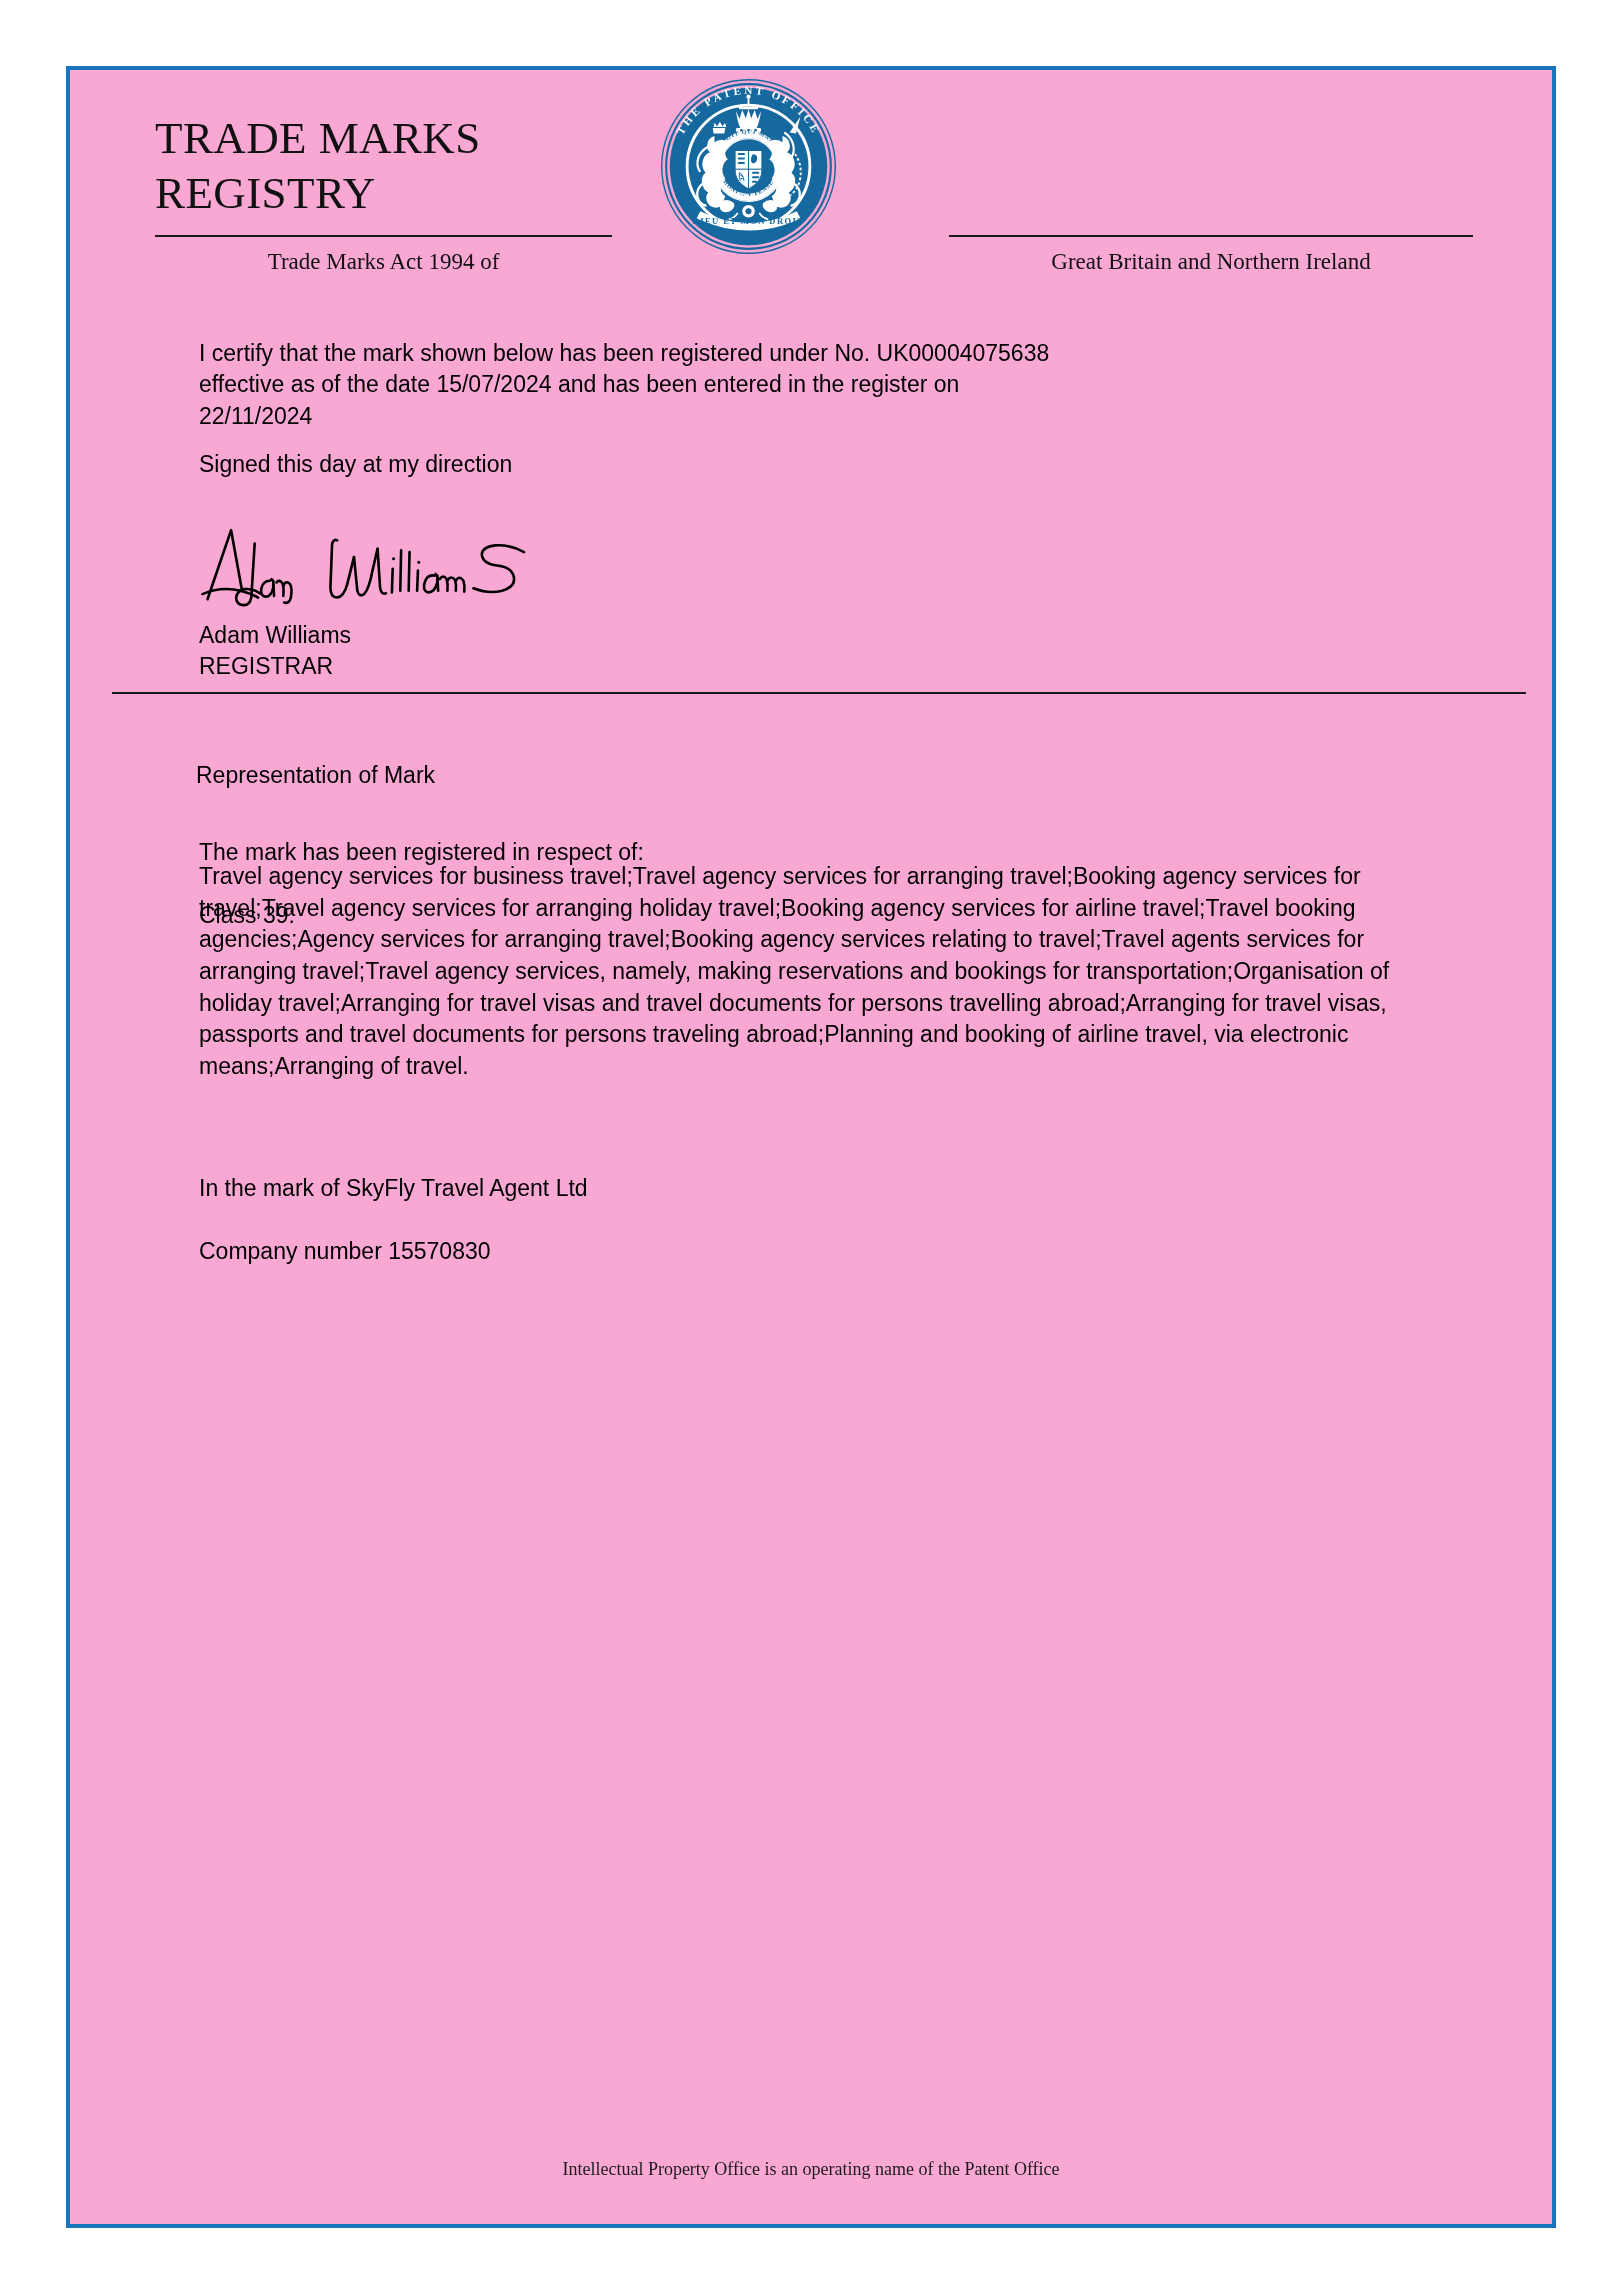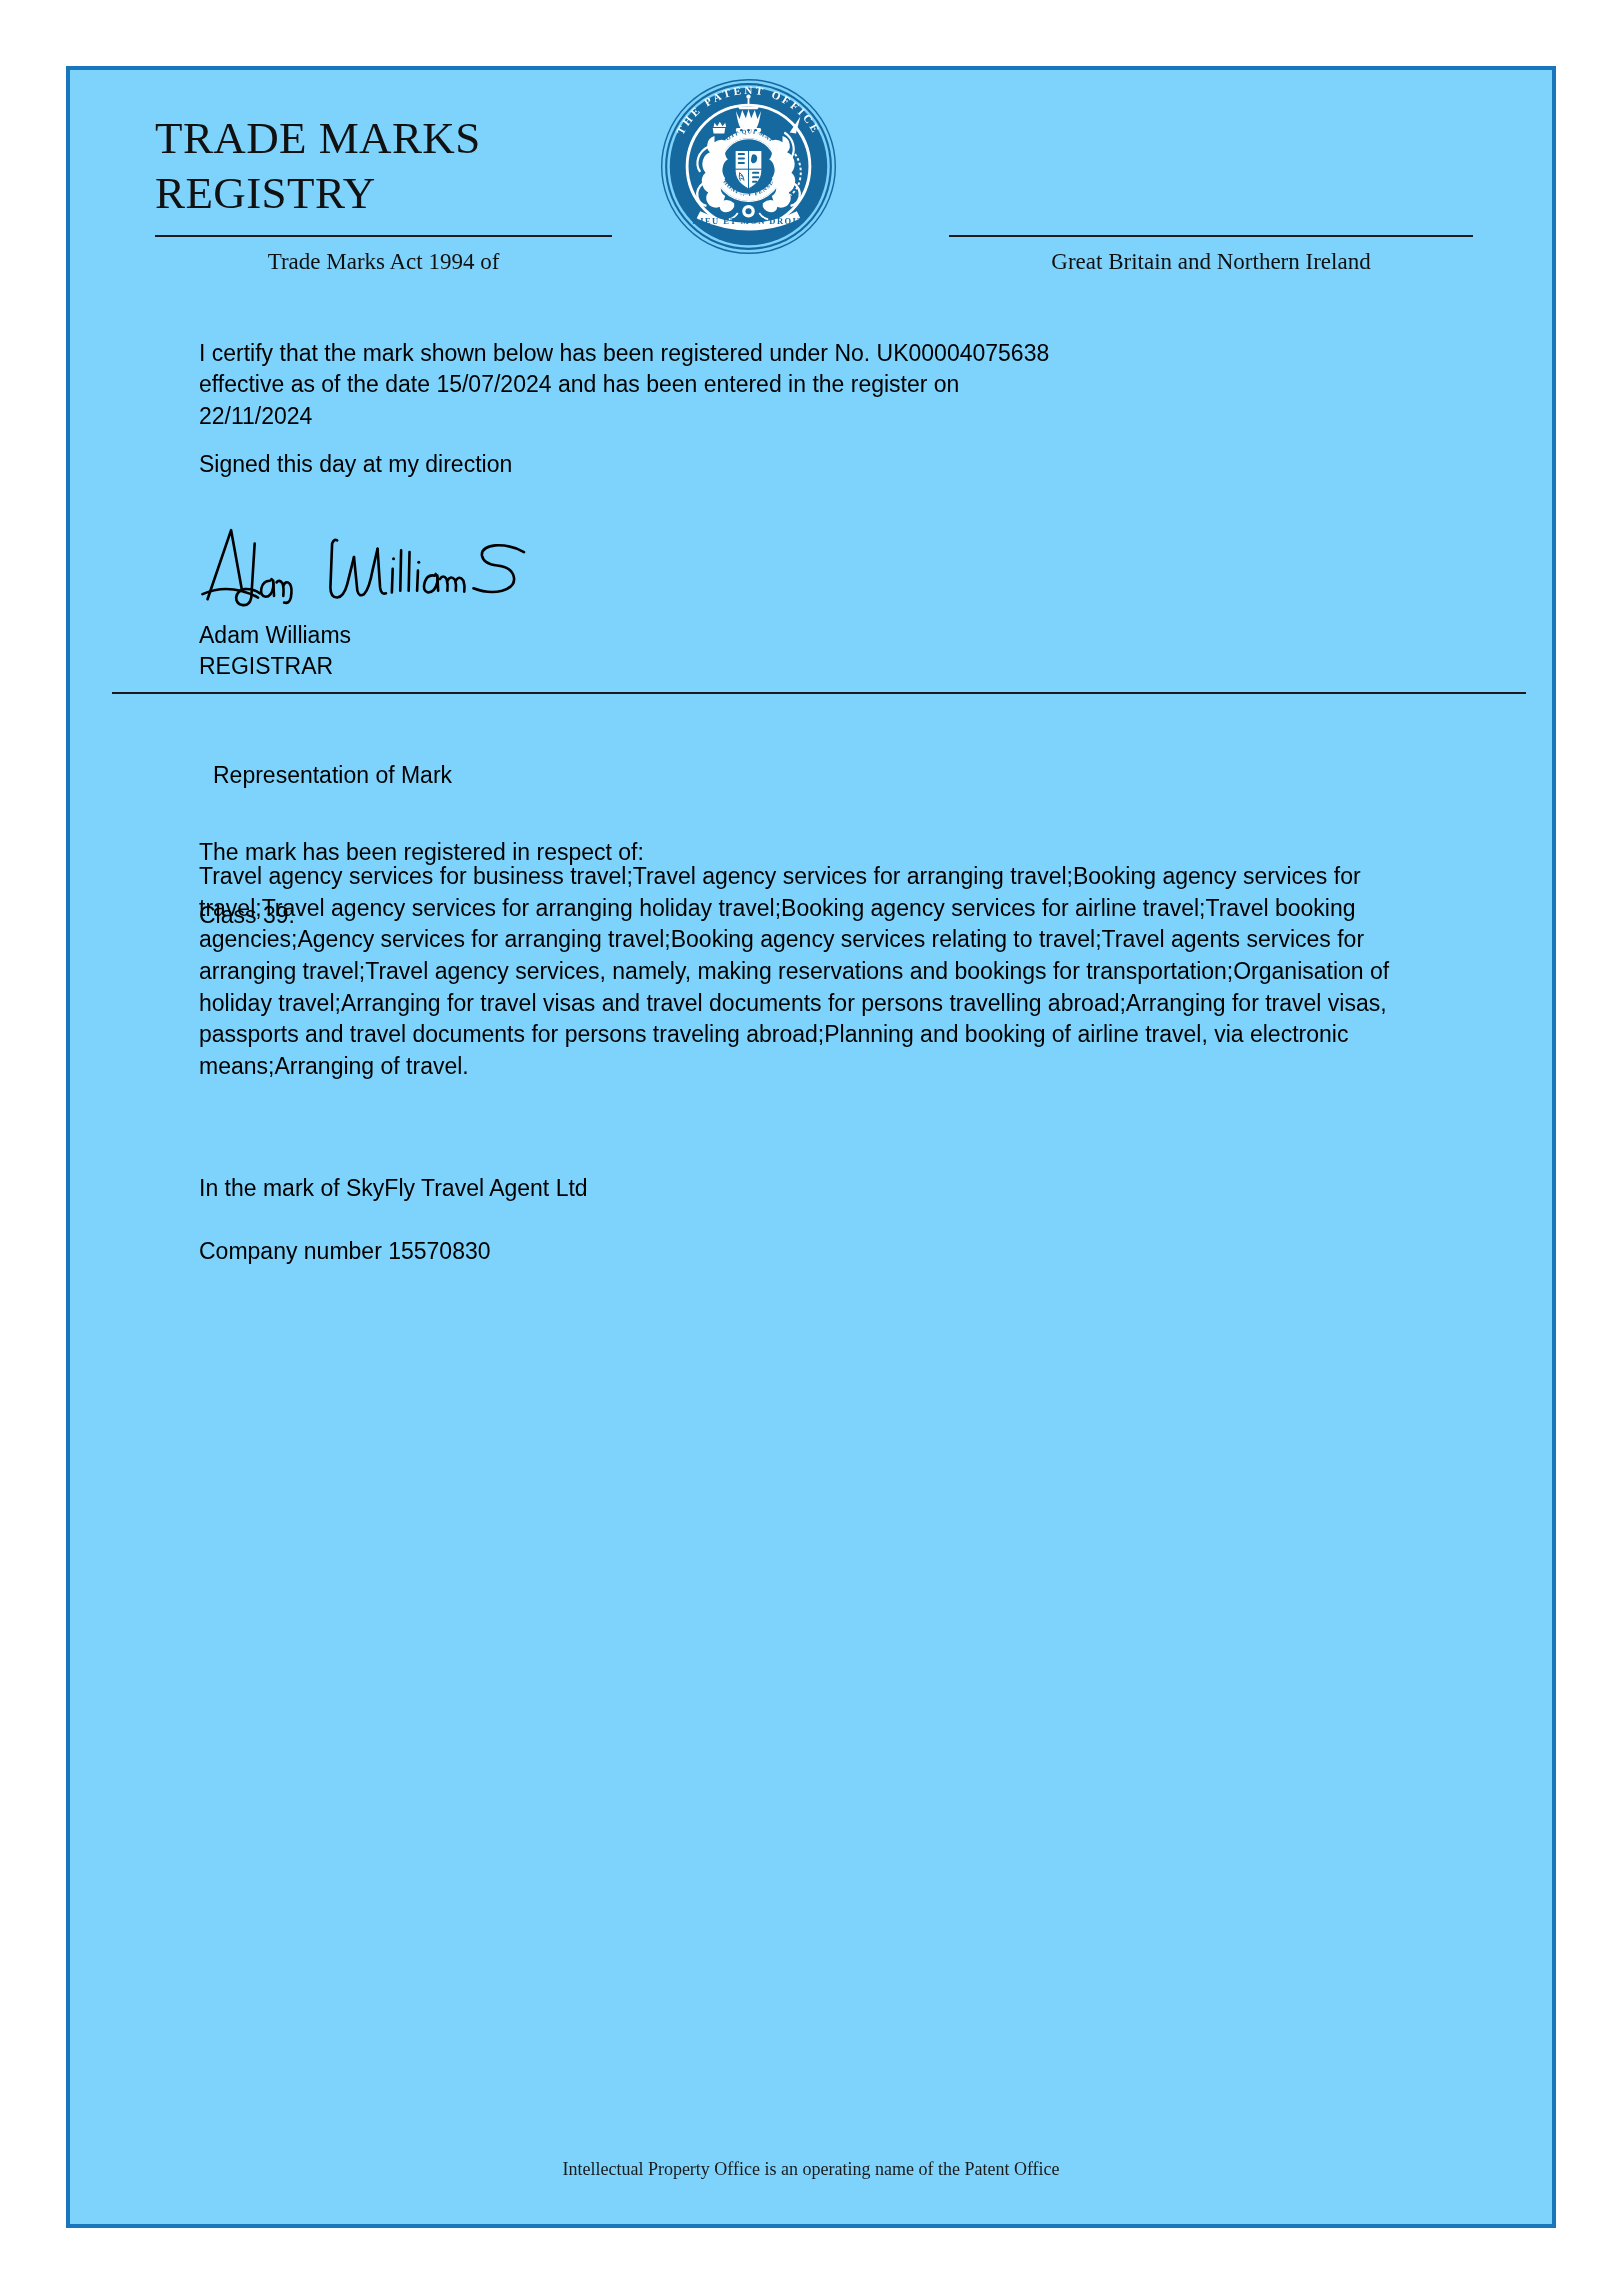--- a/index.html
+++ b/index.html
@@ -18,21 +18,21 @@
 
   
   .certificate-frame {
     position: absolute;
     left: 66px;
     top: 66px;
     width: 1490px;
     height: 2162px;
     border: 4.2px solid #1a76bc;
     box-sizing: border-box;
-    background: #7dd3fc;
+    background: #f9a8d4;
   }
 
   .page-inner {
     position: absolute;
     left: 0;
     top: 0;
     width: 100%;
     height: 100%;
   }
 
@@ -154,21 +154,21 @@
     left: 42px;
     top: 622px;
     width: 1414px;
     height: 0;
     border-top: 2.5px solid #1a1a1a;
   }
 
   
   .mark-block {
     position: absolute;
-    left: 143px;
+    left: 126px;
     top: 659px;
     width: 1260px;
     font-family: "Liberation Sans", sans-serif;
     font-size: 23px;
     line-height: 1.36;
     white-space: pre-line;
   }
 
   .respect-block {
     position: absolute;

